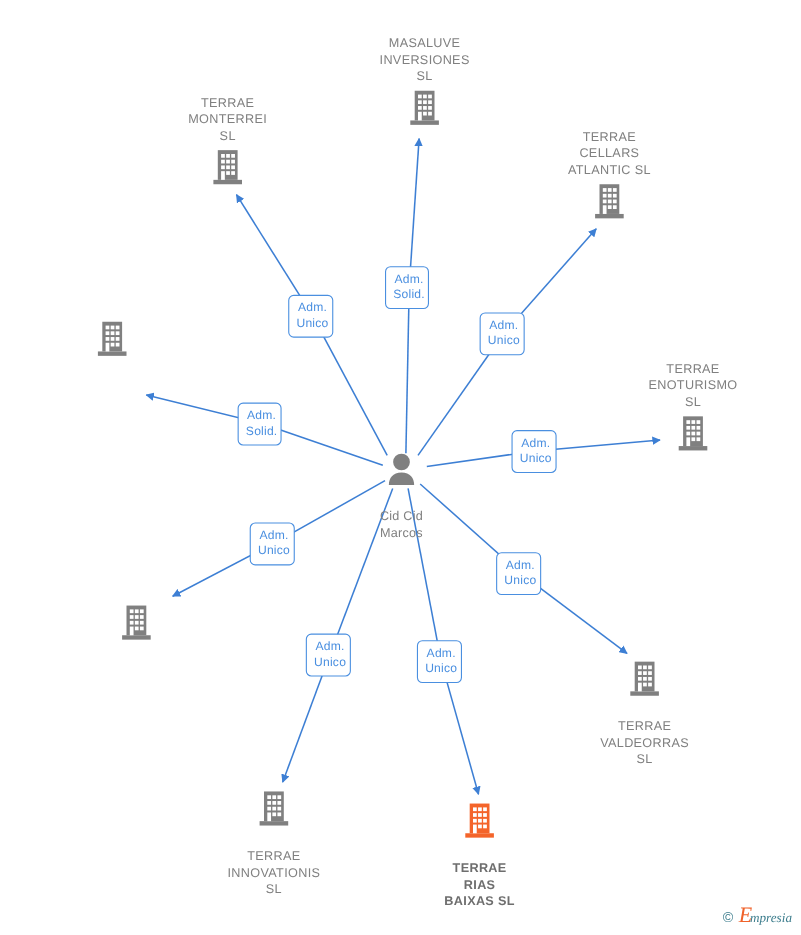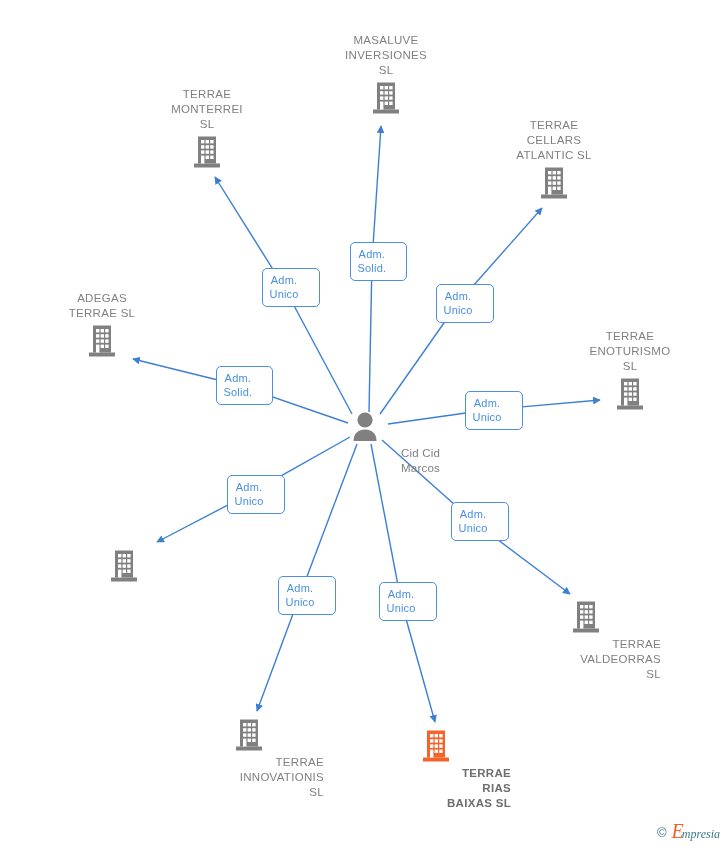--- a/index.html
+++ b/index.html
@@ -38,32 +38,32 @@
   .node.center-person .label {
     font-weight: normal;
     color: #808080;
     letter-spacing: 0.2px;
   }
   .icon-wrap {
     display: block;
     line-height: 0;
   }
   .node.label-top .label { margin-bottom: 3px; text-align: center; }
-  .node.label-bottom .label { margin-top: 3px; text-align: right; }
+  .node.label-bottom .label { margin-top: 20px; }
 
   .edge-label {
     position: absolute;
     box-sizing: border-box;
     border: 1.4px solid #4a8fe0;
     border-radius: 5px;
     background: #ffffff;
     color: #4a8fe0;
     font-size: 11px;
     line-height: 14px;
-    padding: 4px 20px 5px 7px;
+    padding: 4px 3px 5px 7px;
     text-align: center;
     white-space: pre-line;
     letter-spacing: 0.2px;
   }
   .watermark {
     position: absolute;
     right: 8px;
     bottom: 8px;
     display: flex;
     align-items: center;
@@ -205,22 +205,20 @@
     <rect x="18.2" y="10.2" width="3.4" height="3.4" fill="#fff"></rect>
     <rect x="9" y="15.4" width="3.4" height="3.4" fill="#fff"></rect>
     <rect x="13.6" y="15.4" width="3.4" height="3.4" fill="#fff"></rect>
     <rect x="18.2" y="15.4" width="3.4" height="3.4" fill="#fff"></rect>
     <rect x="9" y="20.6" width="3.4" height="7.9" fill="#fff"></rect>
     <rect x="13.6" y="20.6" width="3.4" height="3.4" fill="#fff"></rect>
     <rect x="18.2" y="20.6" width="3.4" height="3.4" fill="#fff"></rect>
   </svg></span>
     </div>
     <div class="node label-top" style="top: 291px; left: 102px;">
-      <span class="label">ADEGAS
-TERRAE  SL</span>
       <span class="icon-wrap"><svg width="30" height="34" viewBox="0 0 30 34" xmlns="http://www.w3.org/2000/svg">
     <rect x="6" y="1.5" width="18" height="27" fill="#808080"></rect>
     <rect x="2" y="28.5" width="26" height="4" fill="#808080"></rect>
     <rect x="9" y="5" width="3.4" height="3.4" fill="#fff"></rect>
     <rect x="13.6" y="5" width="3.4" height="3.4" fill="#fff"></rect>
     <rect x="18.2" y="5" width="3.4" height="3.4" fill="#fff"></rect>
     <rect x="9" y="10.2" width="3.4" height="3.4" fill="#fff"></rect>
     <rect x="13.6" y="10.2" width="3.4" height="3.4" fill="#fff"></rect>
     <rect x="18.2" y="10.2" width="3.4" height="3.4" fill="#fff"></rect>
     <rect x="9" y="15.4" width="3.4" height="3.4" fill="#fff"></rect>

